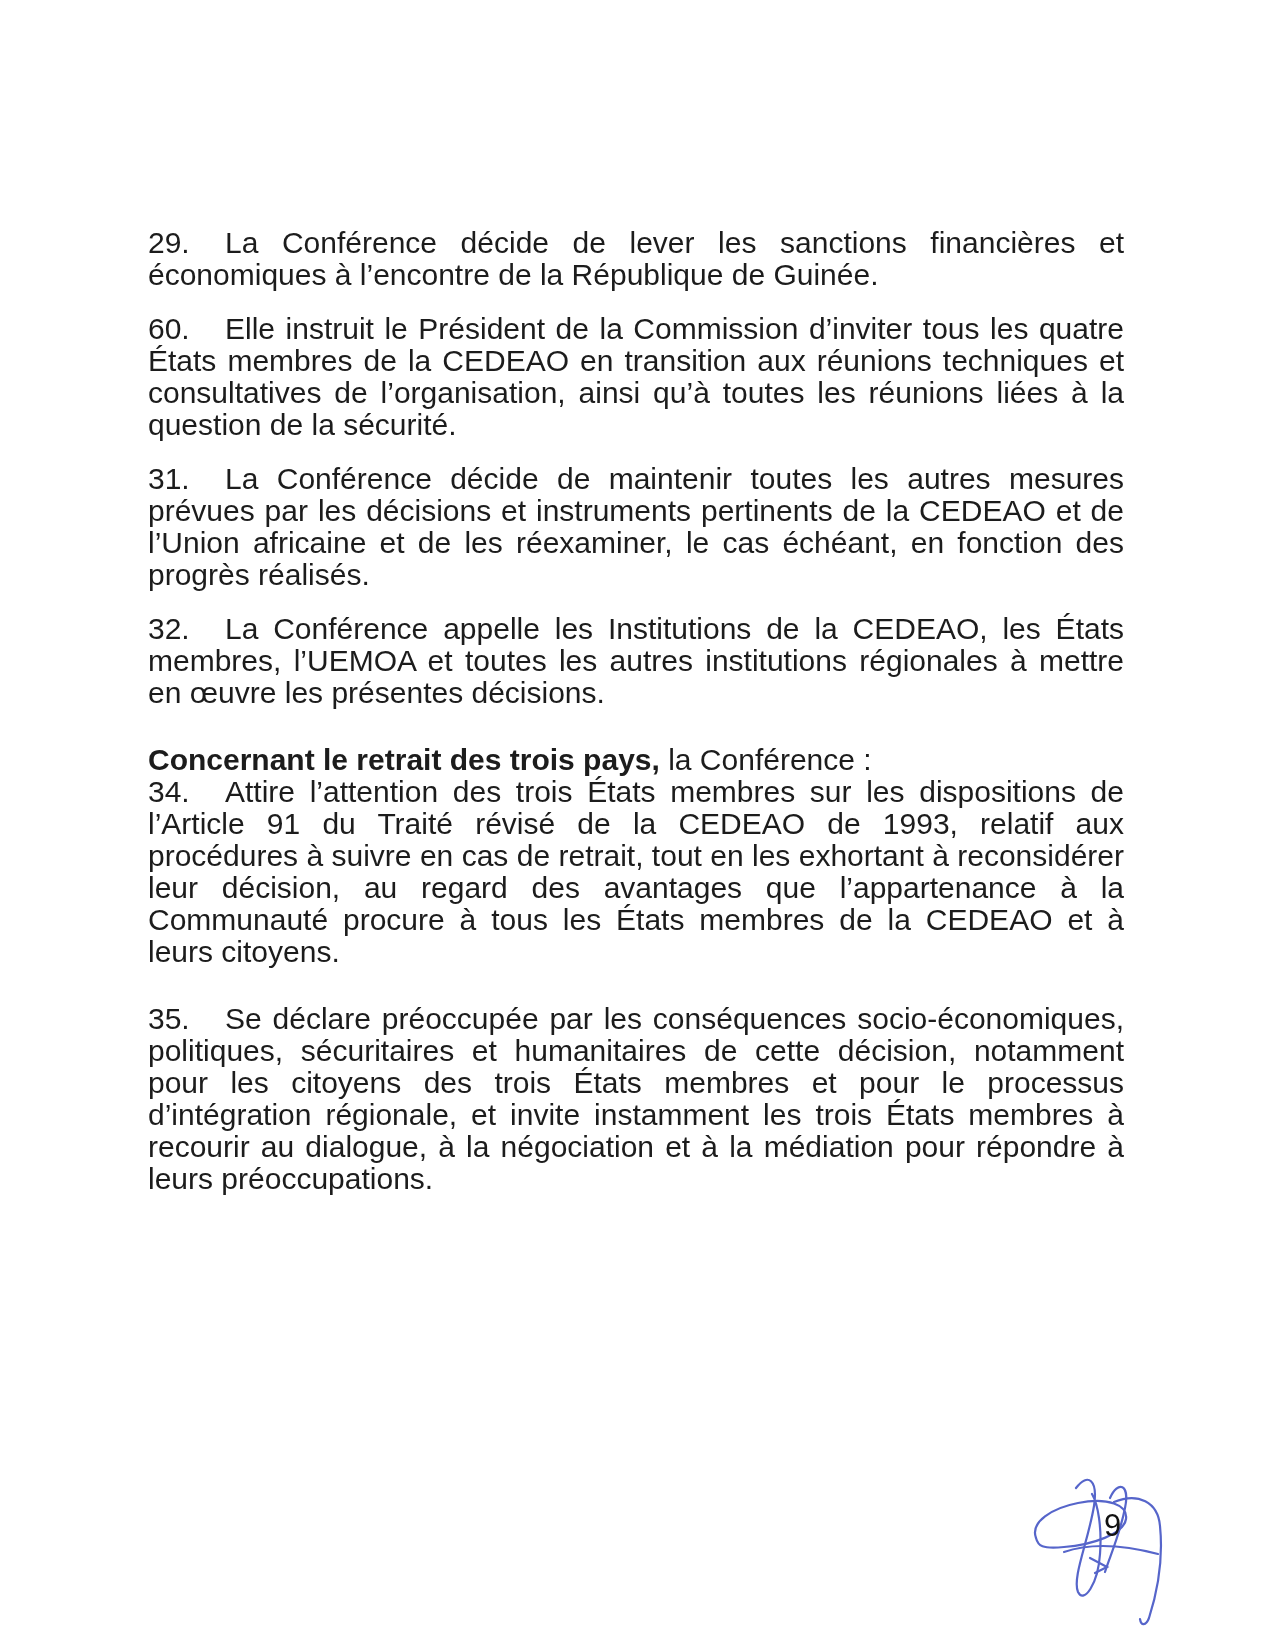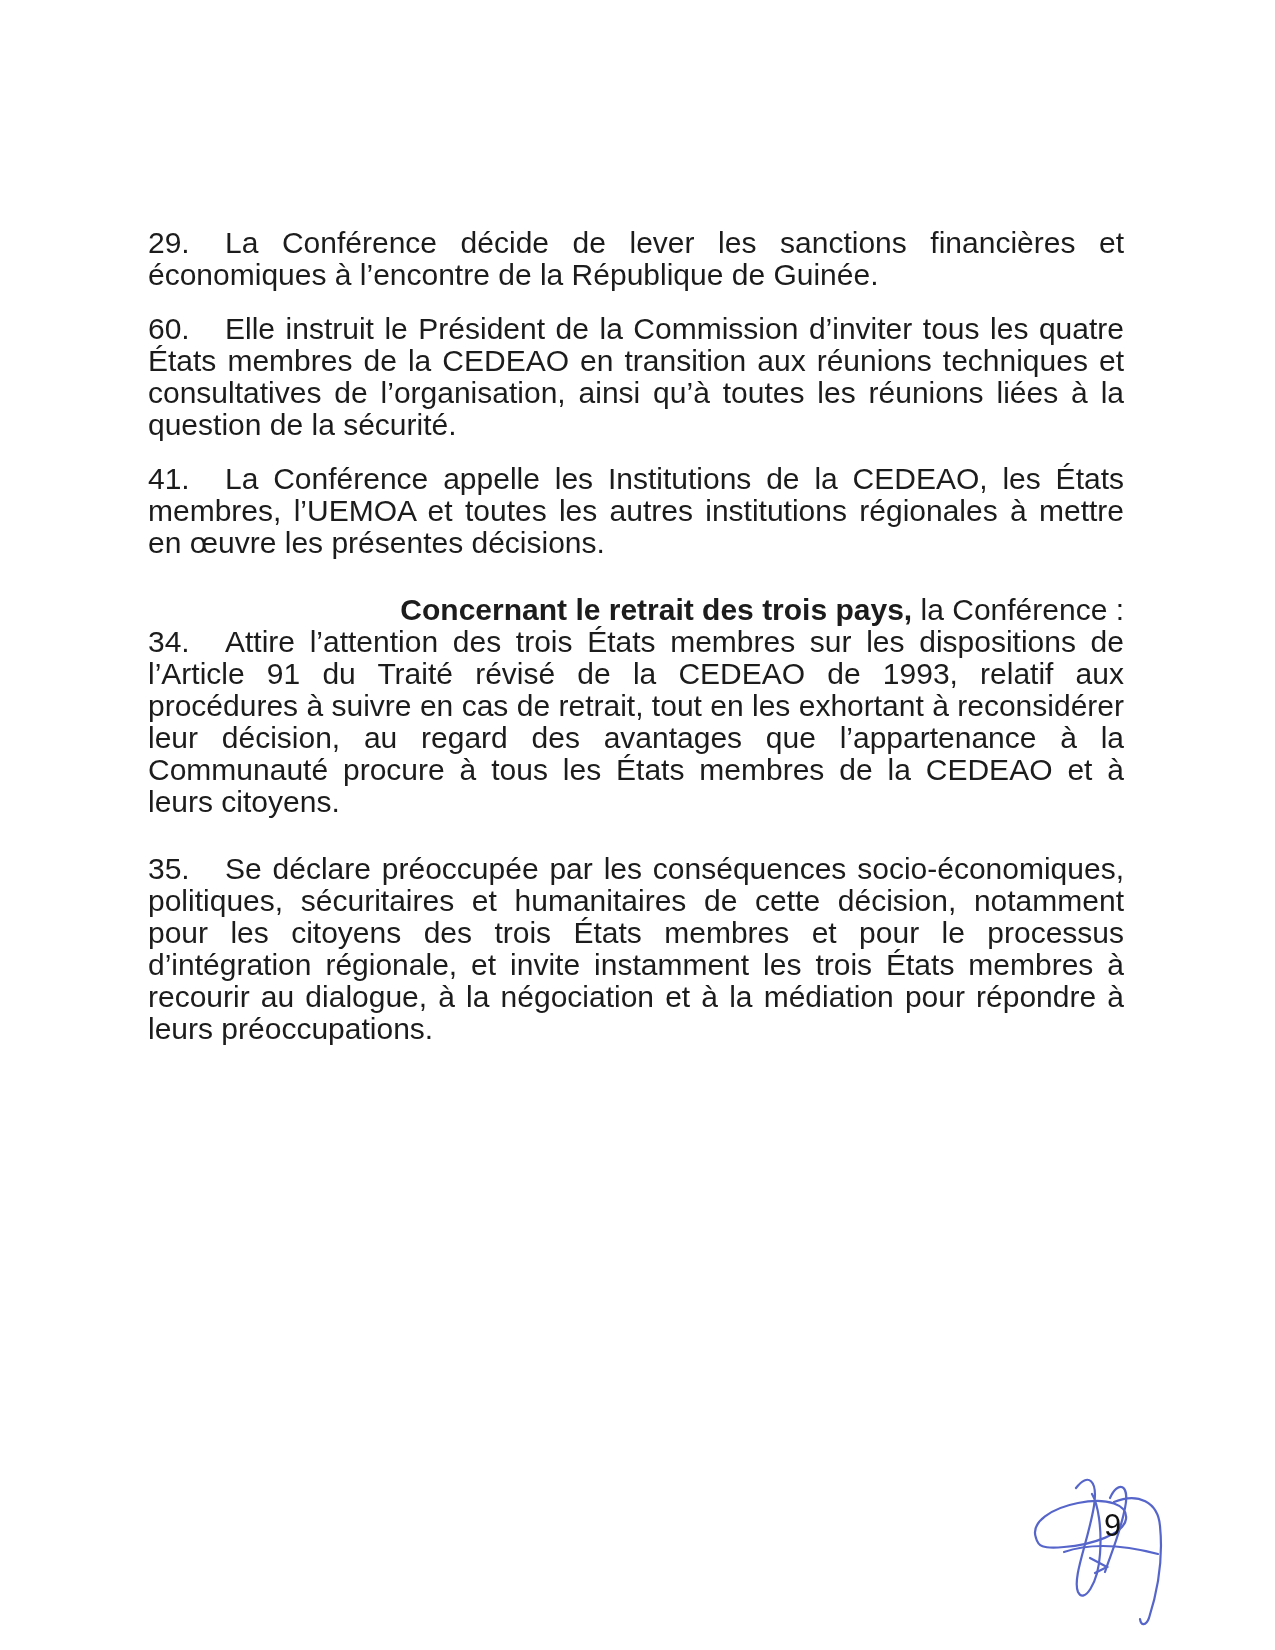--- a/index.html
+++ b/index.html
@@ -38,21 +38,21 @@
   }
   .para:last-child {
     margin-bottom: 0;
   }
   .num {
     display: inline-block;
     width: 77px;
   }
   .heading {
     margin: 0;
-    text-align: right;
+    text-align: left;
   }
   .heading .bold {
     font-weight: 700;
   }
   .page-number {
     position: absolute;
     left: 1104px;
     top: 1508px;
     font-size: 31px;
     line-height: 36px;
@@ -72,22 +72,23 @@
 <body>
 
 <div class="page">
 
   <div class="content">
 
     <p class="para"><span class="num">29.</span><span>La Conférence décide de lever les sanctions financières et économiques à l’encontre de la République de Guinée.</span></p>
 
     <p class="para"><span class="num">60.</span><span>Elle instruit le Président de la Commission d’inviter tous les quatre États membres de la CEDEAO en transition aux réunions techniques et consultatives de l’organisation, ainsi qu’à toutes les réunions liées à la question de la sécurité.</span></p>
 
+    <p class="para"><span class="num">31.</span><span>La Conférence décide de maintenir toutes les autres mesures prévues par les décisions et instruments pertinents de la CEDEAO et de l’Union africaine et de les réexaminer, le cas échéant, en fonction des progrès réalisés.</span></p>
 
-    <p class="para gap-l"><span class="num">41.</span><span>La Conférence appelle les Institutions de la CEDEAO, les États membres, l’UEMOA et toutes les autres institutions régionales à mettre en œuvre les présentes décisions.</span></p>
+    <p class="para gap-l"><span class="num">32.</span><span>La Conférence appelle les Institutions de la CEDEAO, les États membres, l’UEMOA et toutes les autres institutions régionales à mettre en œuvre les présentes décisions.</span></p>
 
     <p class="para heading gap-0"><span class="bold">Concernant le retrait des trois pays,</span><span> la Conférence :</span></p>
 
 
     <p class="para gap-l"><span class="num">34.</span><span>Attire l’attention des trois États membres sur les dispositions de l’Article 91 du Traité révisé de la CEDEAO de 1993, relatif aux procédures à suivre en cas de retrait, tout en les exhortant à reconsidérer leur décision, au regard des avantages que l’appartenance à la Communauté procure à tous les États membres de la CEDEAO et à leurs citoyens.</span></p>
 
     <p class="para"><span class="num">35.</span><span>Se déclare préoccupée par les conséquences socio-économiques, politiques, sécuritaires et humanitaires de cette décision, notamment pour les citoyens des trois États membres et pour le processus d’intégration régionale, et invite instamment les trois États membres à recourir au dialogue, à la négociation et à la médiation pour répondre à leurs préoccupations.</span></p>
 
   </div>
 

